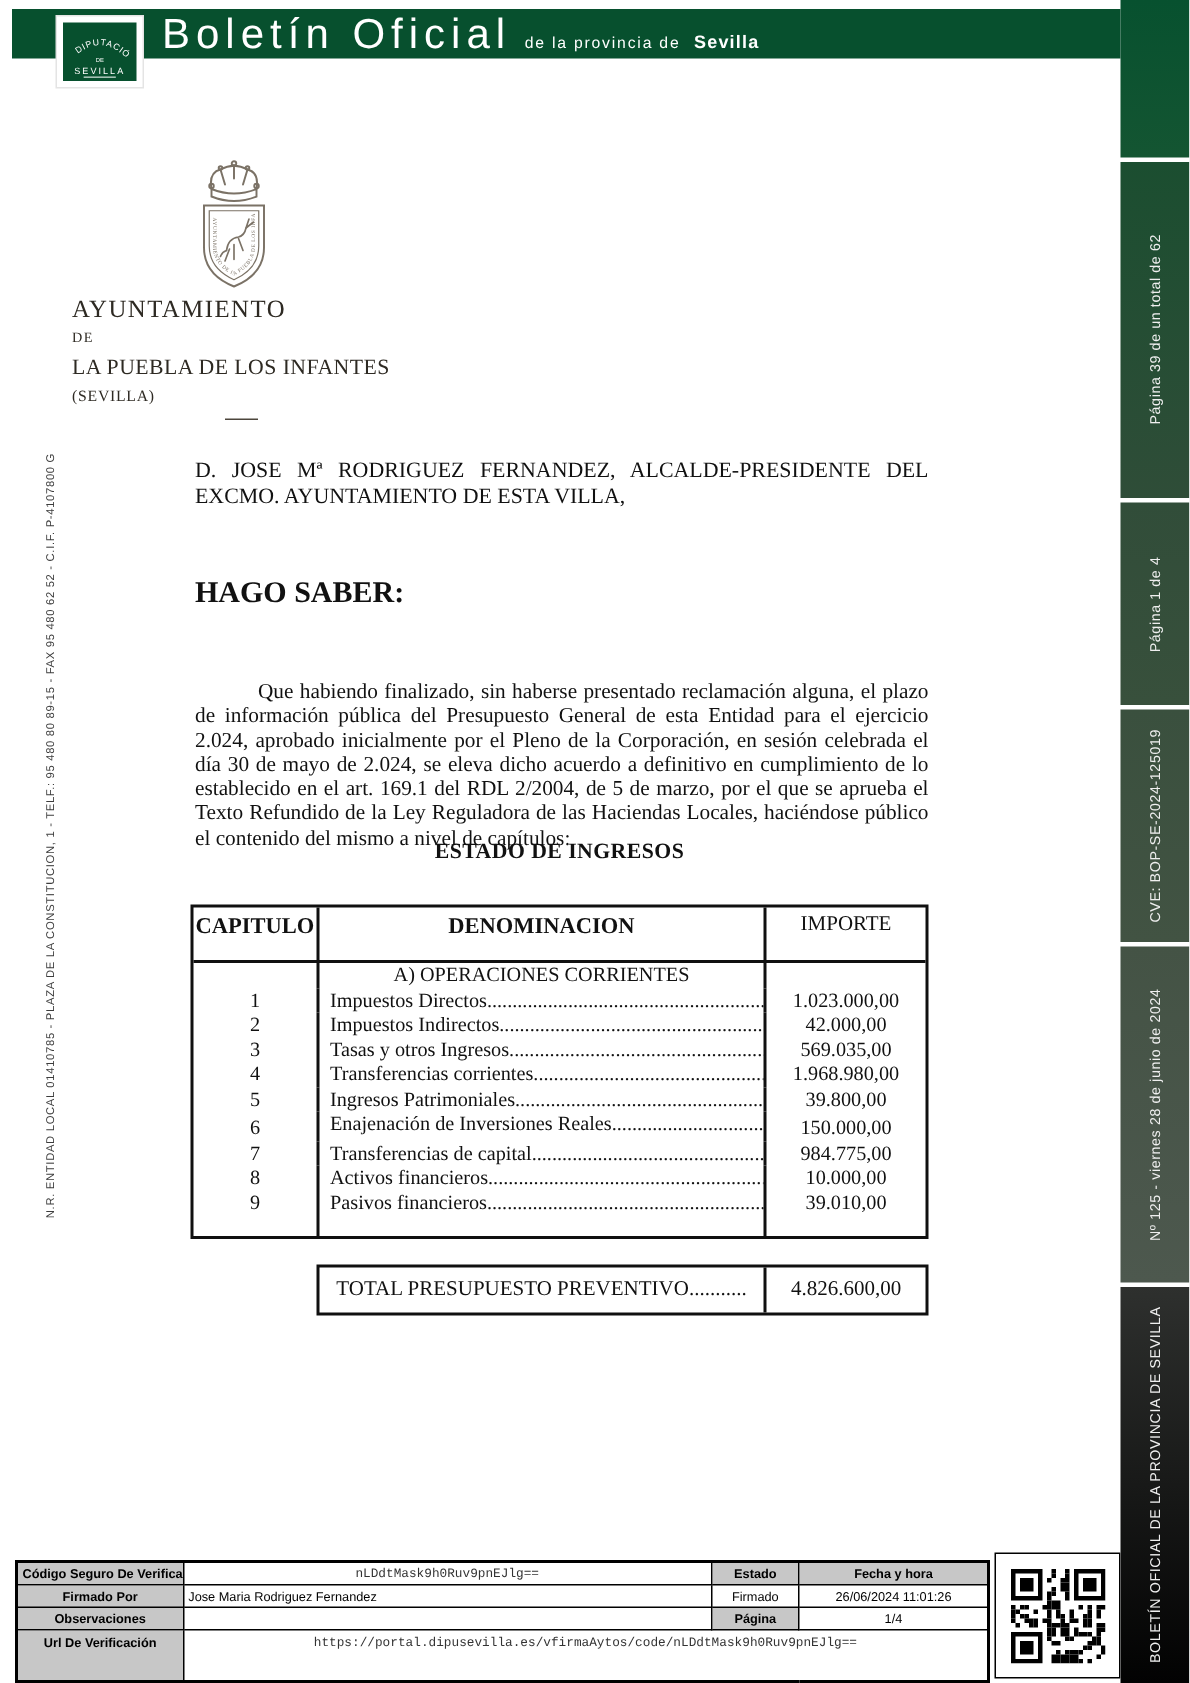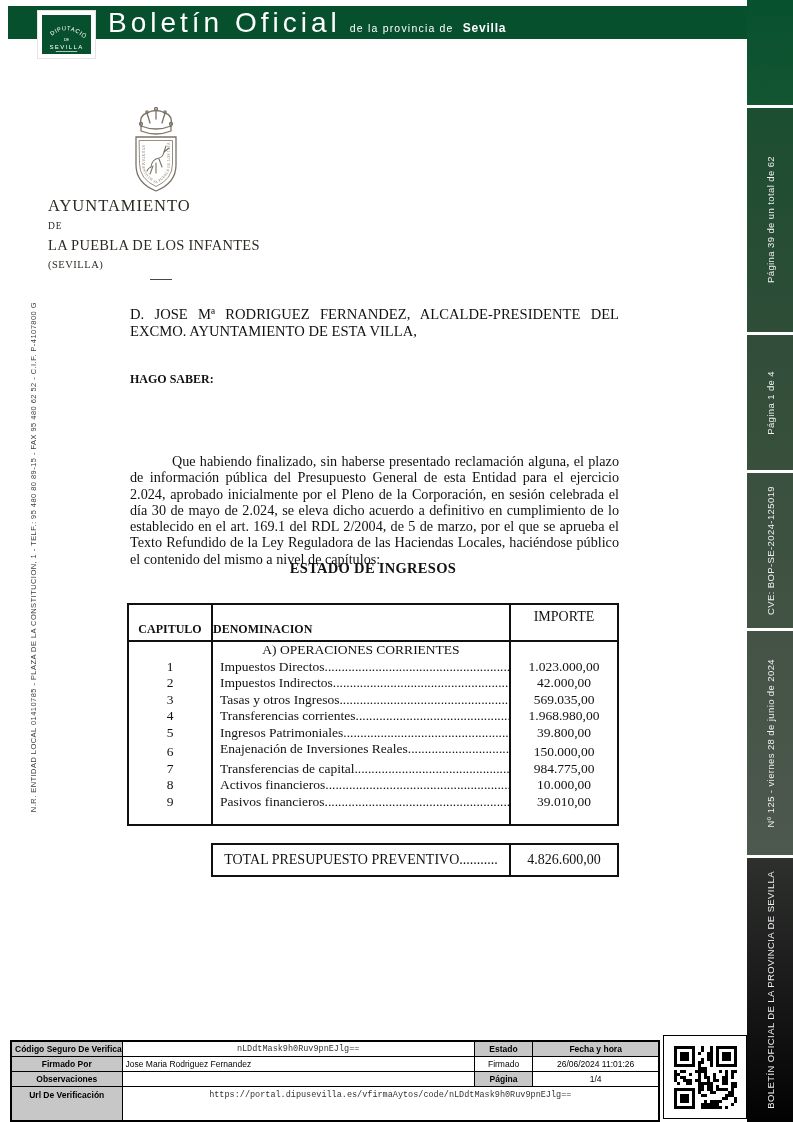--- a/index.html
+++ b/index.html
@@ -40,30 +40,30 @@
   .letterhead{position:absolute;left:48px;top:196px;width:225px;text-align:left;color:#2e2a23;}
   .lh1{font-size:16.5px;letter-spacing:1px;}
   .lh2{font-size:9.5px;margin-top:5px;letter-spacing:1px;}
   .lh3{font-size:14.5px;margin-top:6px;letter-spacing:.3px;}
   .lh4{font-size:10.5px;margin-top:5px;letter-spacing:.5px;}
   .lh-rule{width:22px;height:1px;background:#4d463c;margin:9px auto 0 auto;}
 
   
   .intro{position:absolute;left:130px;top:306px;width:489px;font-weight:normal;font-size:14.6px;line-height:17px;}
   .intro .l1{text-align:justify;text-align-last:justify;}
-  .hago{position:absolute;left:130px;top:372px;font-weight:bold;font-size:12px;}
+  .hago{position:absolute;left:130px;top:384px;font-weight:bold;font-size:20px;}
   .para{position:absolute;left:130px;top:417px;width:489px;font-size:14.2px;line-height:16.3px;
         text-align:justify;text-indent:42px;margin-top:36px;}
   .ttitle{position:absolute;left:127px;top:560px;width:492px;text-align:center;
           font-weight:bold;font-size:14.5px;letter-spacing:.3px;}
 
   
   .itable{position:absolute;left:127px;top:603px;width:492px;border:2px solid #101010;box-sizing:border-box;}
   .ithead{display:flex;height:37px;border-bottom:2px solid #101010;box-sizing:border-box;}
-  .ithead .c-cap,.ithead .c-den{font-weight:bold;font-size:12px;padding-top:17px;}
+  .ithead .c-cap,.ithead .c-den{font-weight:bold;font-size:15px;padding-top:5px;}
   .ithead .c-imp{font-size:14px;padding-top:4px;}
   .c-cap{width:84px;border-right:2px solid #101010;text-align:center;box-sizing:border-box;}
   .c-den{flex:1;border-right:2px solid #101010;box-sizing:border-box;overflow:hidden;}
   .c-imp{width:106px;text-align:center;box-sizing:border-box;}
   .irow{display:flex;height:16.5px;font-size:13.5px;line-height:16.5px;}
   .irow.pad{height:19.5px;}
   .irow.pad .cell{padding-top:3px;}
   .irow .c-den.sec{text-align:center;}
   .irow .c-den.itm{padding:0 7px;white-space:nowrap;}
   .irow.filler{height:14px;}
@@ -178,21 +178,21 @@
     <div class="l1">D. JOSE Mª RODRIGUEZ FERNANDEZ, ALCALDE-PRESIDENTE DEL</div>
     <div class="l2">EXCMO. AYUNTAMIENTO DE ESTA VILLA,</div>
   </div>
   <div class="hago">HAGO SABER:</div>
   <div class="para">Que habiendo finalizado, sin haberse presentado reclamación alguna, el plazo de información pública del Presupuesto General de esta Entidad para el ejercicio 2.024, aprobado inicialmente por el Pleno de la Corporación, en sesión celebrada el día 30 de mayo de 2.024, se eleva dicho acuerdo a definitivo en cumplimiento de lo establecido en el art. 169.1 del RDL 2/2004, de 5 de marzo, por el que se aprueba el Texto Refundido de la Ley Reguladora de las Haciendas Locales, haciéndose público el contenido del mismo a nivel de capítulos:</div>
   <div class="ttitle">ESTADO DE INGRESOS</div>
 
   <div class="itable">
     <div class="ithead">
       <div class="c-cap">CAPITULO</div>
-      <div class="c-den" style="text-align:left">DENOMINACION</div>
+      <div class="c-den" style="text-align:center">DENOMINACION</div>
       <div class="c-imp">IMPORTE</div>
     </div>
     <div id="income-body">
         <div class="irow">
           <div class="c-cap cell"></div>
           <div class="c-den sec cell">A) OPERACIONES CORRIENTES</div>
           <div class="c-imp cell"></div>
         </div>
         <div class="irow">
           <div class="c-cap cell">1</div>

